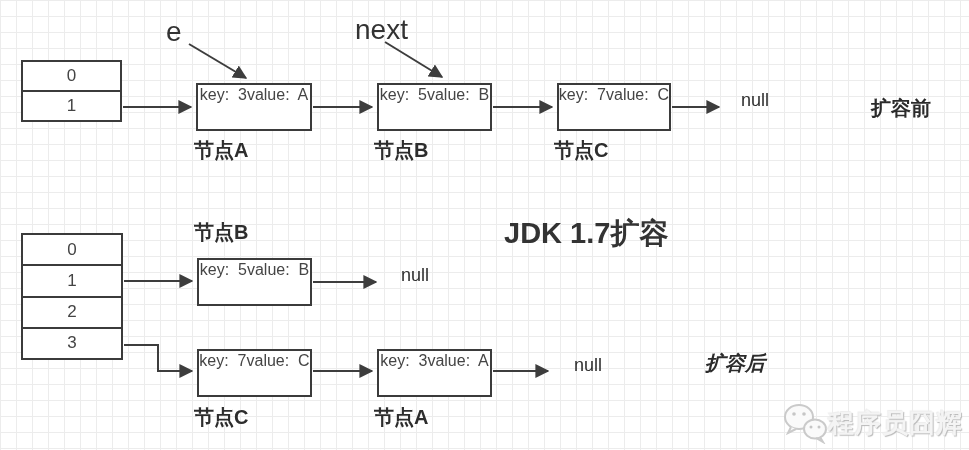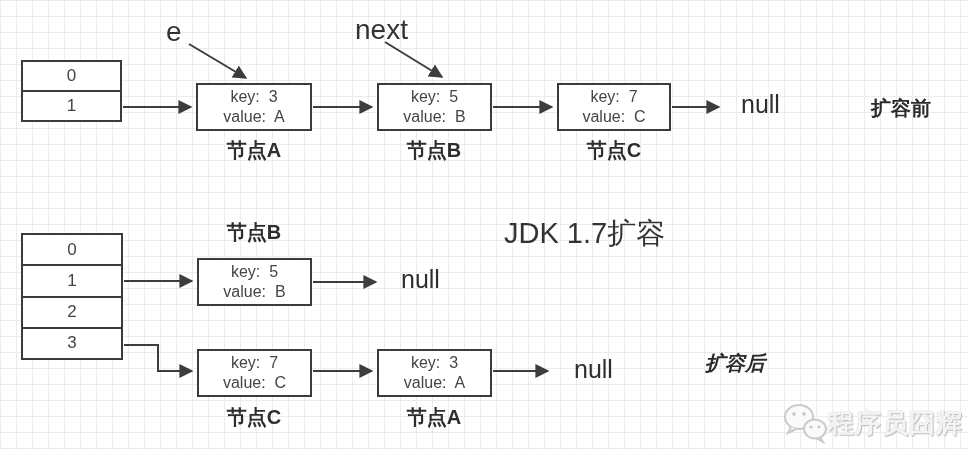--- a/index.html
+++ b/index.html
@@ -23,33 +23,33 @@
     display:flex;flex-direction:column;box-sizing:border-box;
   }
   .bucket-cell{
     flex:1;display:flex;align-items:center;justify-content:center;
     font-size:17px;color:#444;border-bottom:2px solid #3b3b3b;
   }
   .bucket-cell:last-child{border-bottom:none;}
   
   .node-box{
     position:absolute;border:2px solid #3b3b3b;background:#fff;
-    box-sizing:border-box;display:flex;flex-direction:column;
-    align-items:center;justify-content:center;
+    box-sizing:border-box;display:flex;flex-direction:row;
+    justify-content:center;
   }
   .node-line{font-size:16px;line-height:20px;color:#454545;white-space:pre;}
   
   .caption{
-    position:absolute;width:120px;text-align:center;
+    position:absolute;width:120px;
     font-size:20px;font-weight:bold;color:#2d2d2d;
   }
   .pointer-label{position:absolute;font-size:28px;color:#333;}
-  .null-label{position:absolute;font-size:25px;color:#2f2f2f;}
+  .null-label{position:absolute;font-size:18px;color:#2f2f2f;}
   .section-label{position:absolute;font-size:20px;font-weight:bold;color:#2b2b2b;}
-  .main-title{position:absolute;font-size:29px;font-weight:normal;color:#333;}
+  .main-title{position:absolute;font-size:29px;font-weight:bold;color:#333;}
   
   .watermark{position:absolute;left:782px;top:402px;display:flex;align-items:center;}
   .watermark-text{
     font-size:26px;font-weight:bold;letter-spacing:1px;
     color:#f4f4f4;
     text-shadow:1px 1px 1px #b9b9b9, -1px -1px 1px #ededed;
   }
 </style>
 </head>
 <body>

